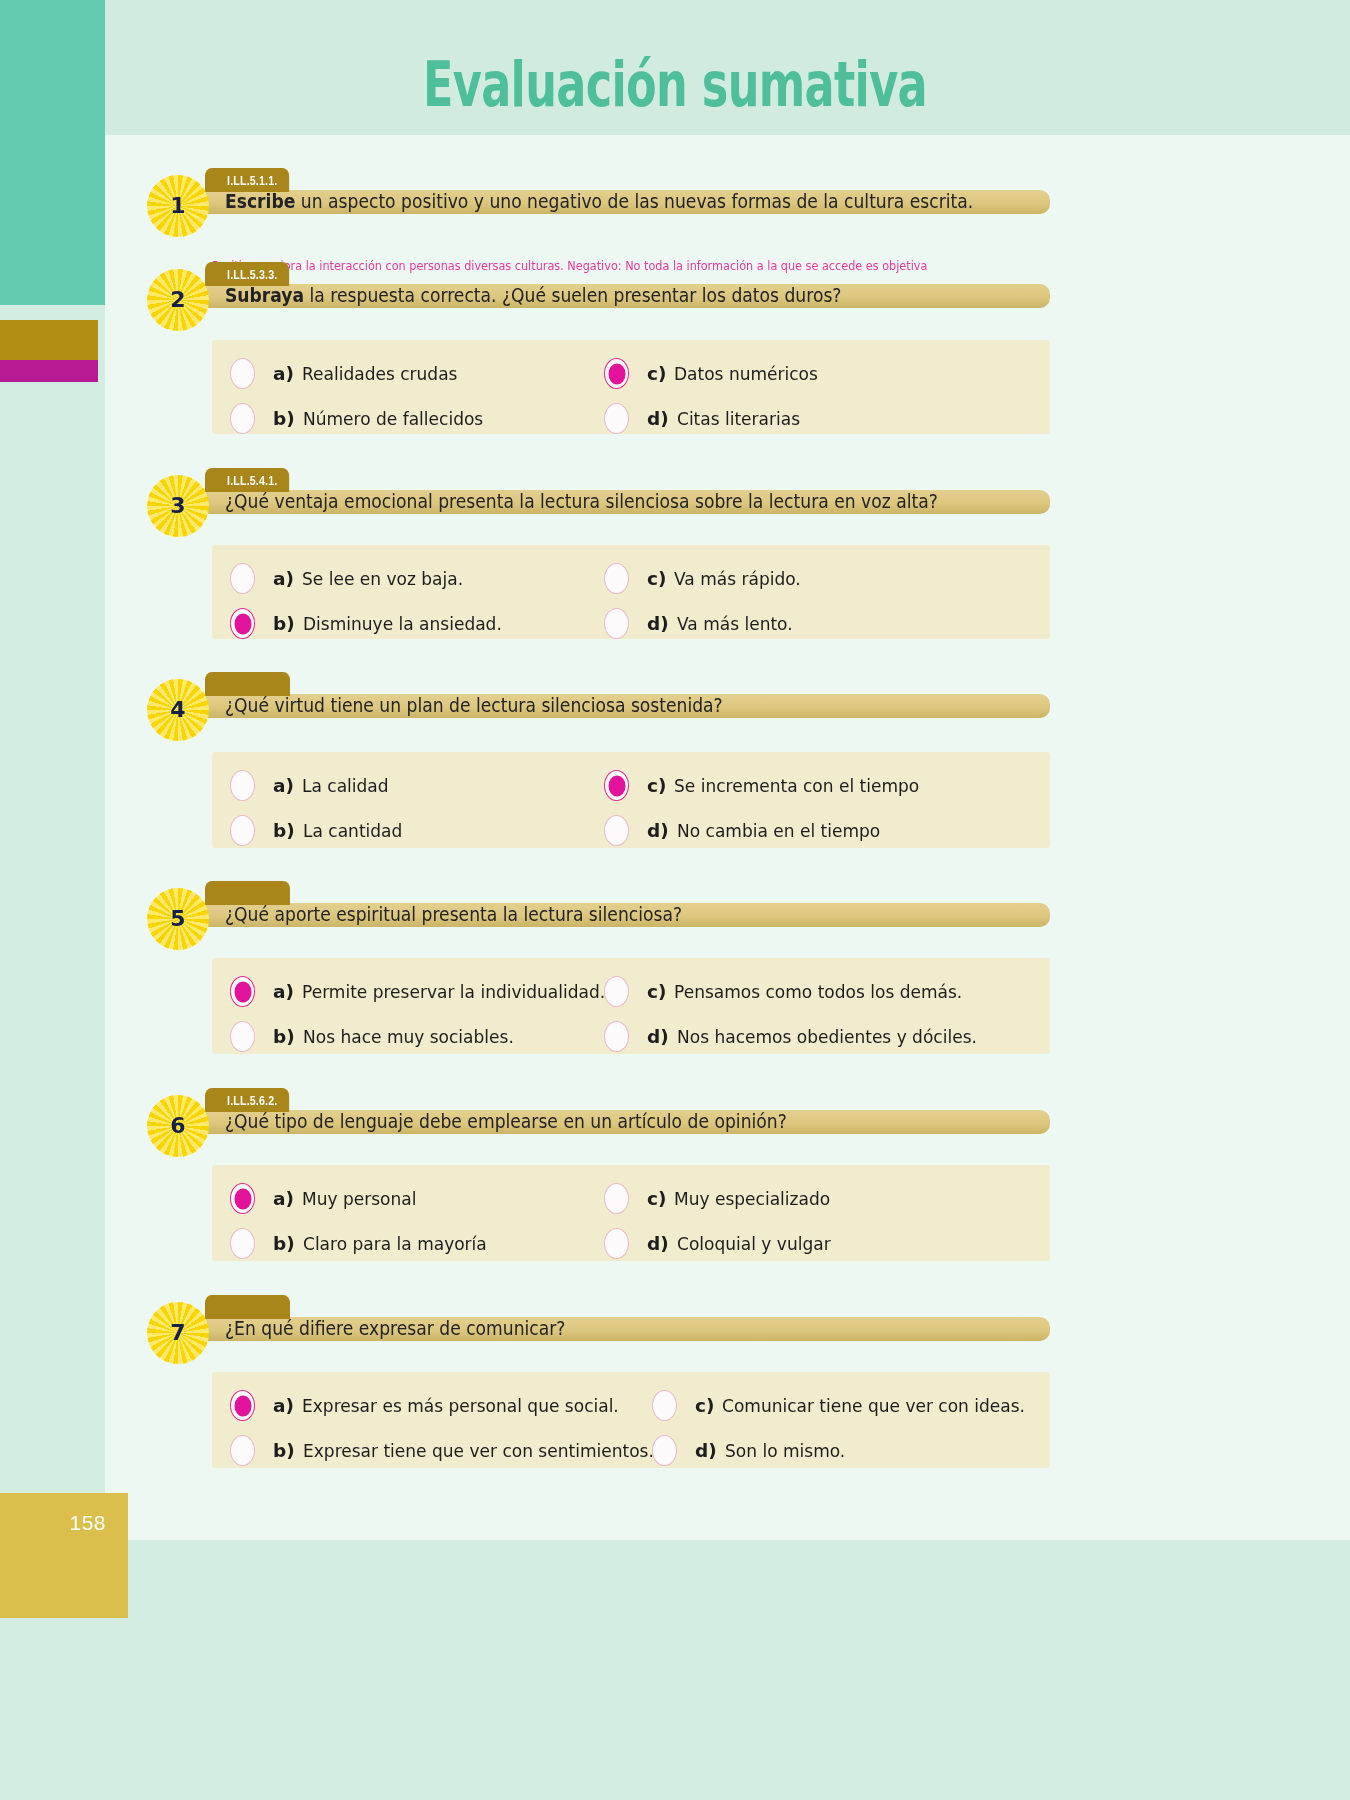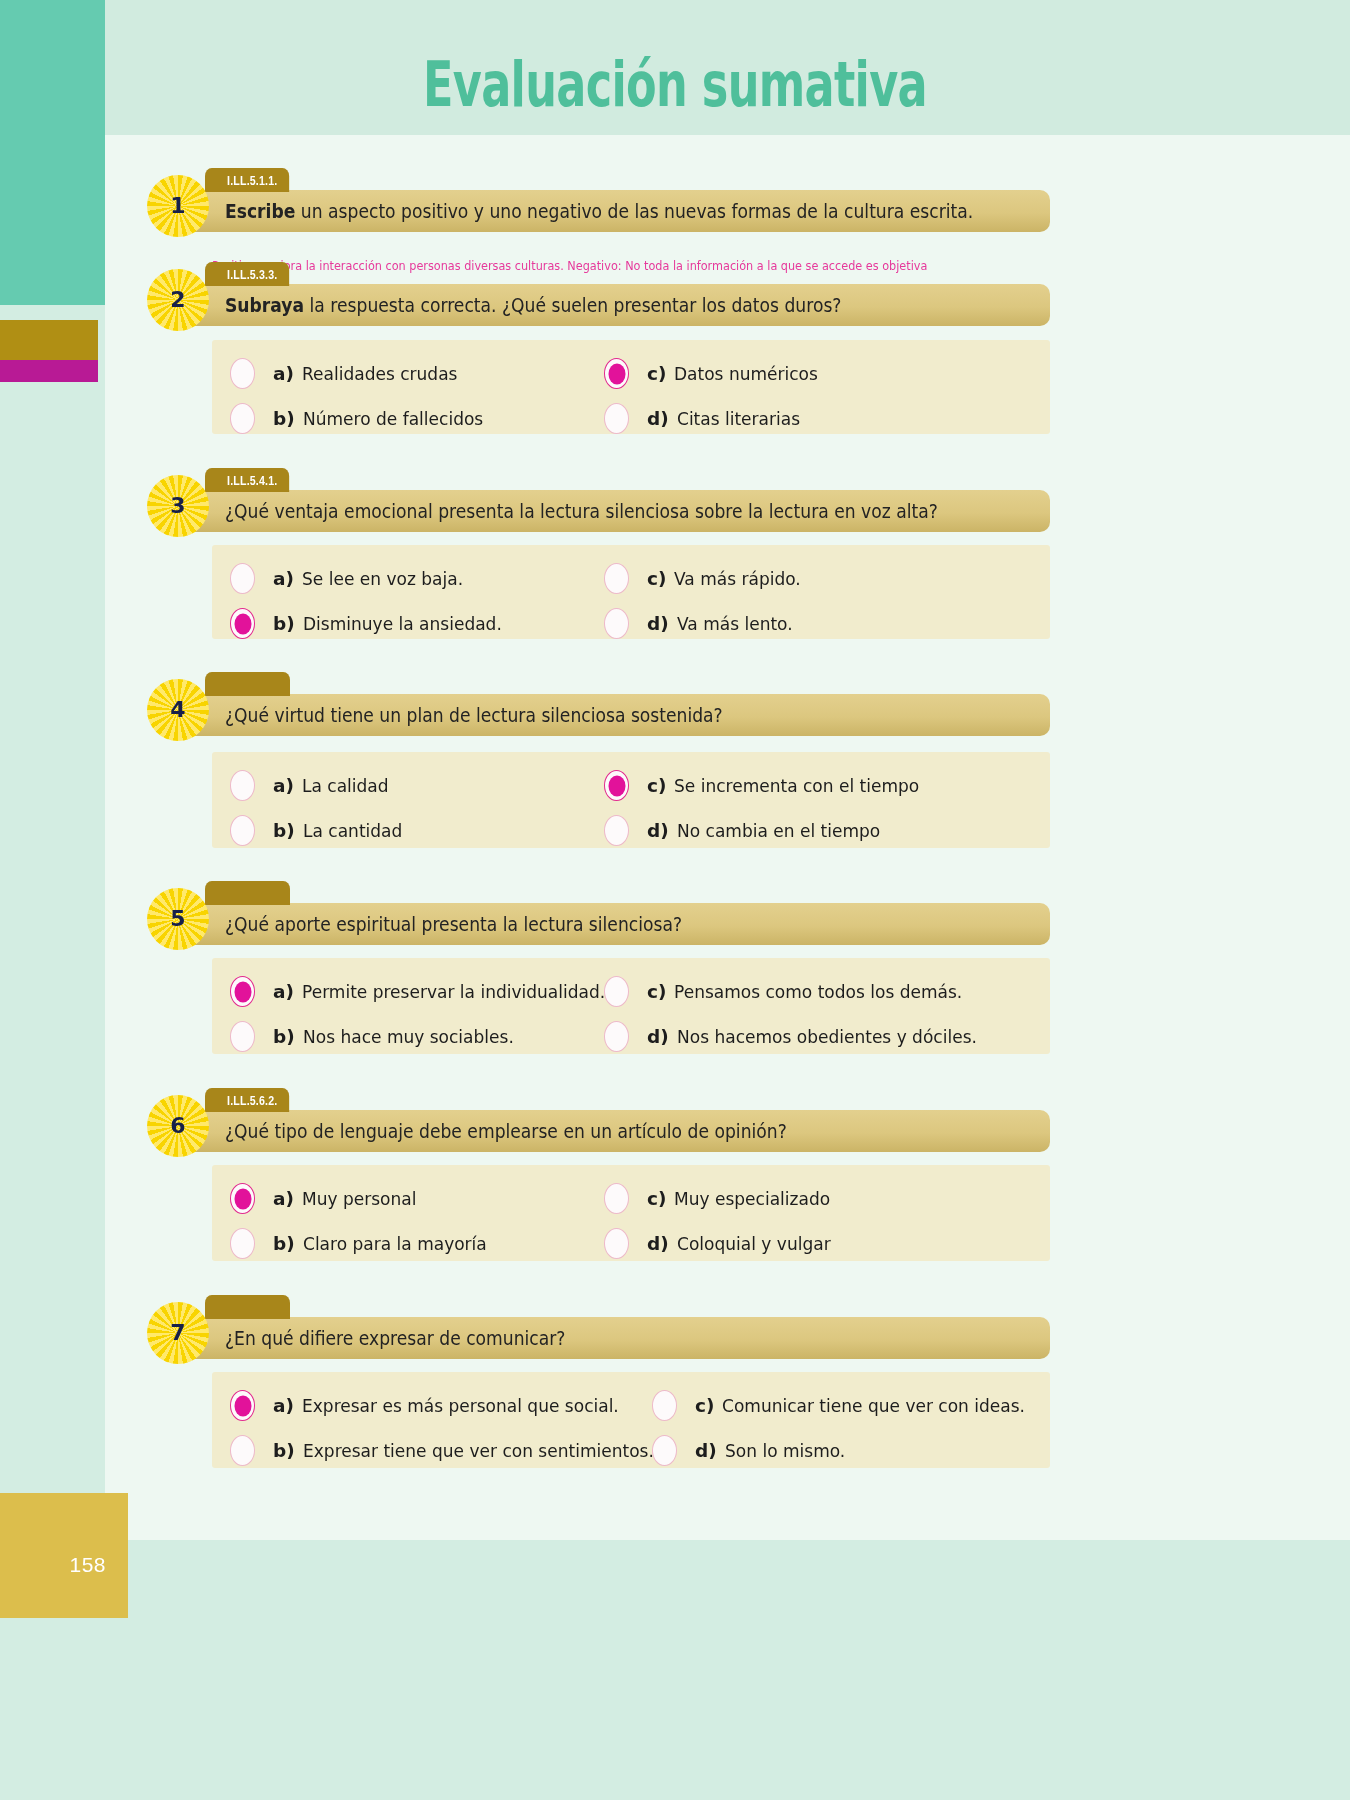--- a/index.html
+++ b/index.html
@@ -30,21 +30,21 @@
 
   
   .rail-teal   { position:absolute; left:0; top:0;    width:105px; height:305px; background:#65cbb0; }
   .rail-gold   { position:absolute; left:0; top:320px;width:98px;  height:40px;  background:#b08f14; }
   .rail-magenta{ position:absolute; left:0; top:360px;width:98px;  height:22px;  background:#b81a95; }
 
   .page-num-block {
     position:absolute; left:0; top:1493px;
     width:128px; height:125px;
     background:#dcbe4c;
-    display:flex; align-items:center; justify-content:flex-end;
+    display:flex; align-items:flex-start; justify-content:flex-end;
     padding:18px 22px 0 0;
   }
   .page-num {
     color:#ffffff; font-size:21px; letter-spacing:.5px;
     font-family:"Liberation Sans", sans-serif;
   }
 
   
   .title {
     position:absolute; left:0; top:48px; width:1350px;
@@ -77,24 +77,24 @@
     white-space:nowrap;
     transform:scaleX(0.85);
     transform-origin:left top;
     z-index:2;
   }
   .code-tab.empty { background:#a8861a; min-width:100px; }
 
   
   .q-bar {
     position:absolute; left:12px; top:22px;
-    width:888px; height:42px;
+    width:888px; height:24px;
     background:linear-gradient(180deg,#e3d08e 0%,#dcc77f 55%,#cbb466 100%);
     border-radius:0 10px 10px 0;
-    display:flex; align-items:center;
+    display:flex; align-items:flex-start;
     padding-left:63px;
     z-index:1;
   }
   .q-text {
     font-family:"DejaVu Sans", sans-serif;
     font-size:19.5px;
     color:#232323;
     transform:scaleX(0.88);
     transform-origin:left center;
     white-space:nowrap;

